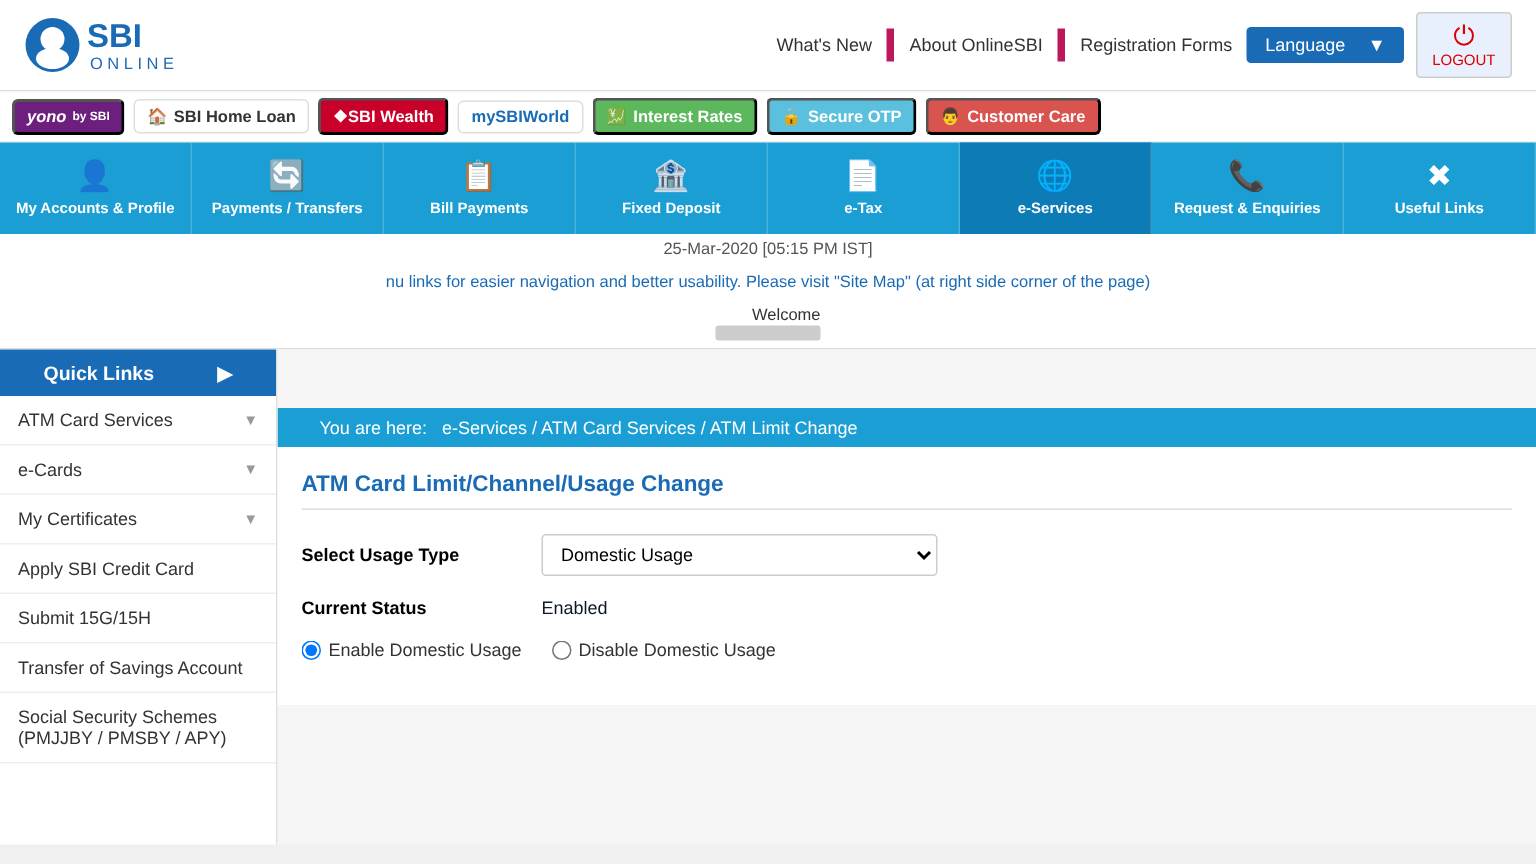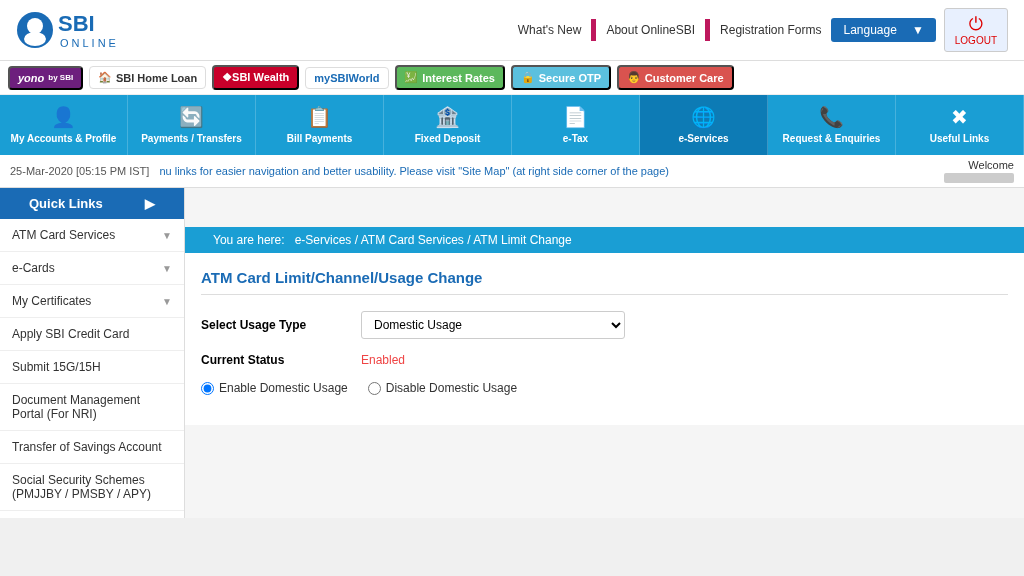--- a/index.html
+++ b/index.html
@@ -30,21 +30,21 @@
     .care-btn { background: #d9534f; color: #fff; }
 
     
     .main-nav { background: #1a9ed4; display: flex; align-items: stretch; }
     .nav-item { flex: 1; display: flex; flex-direction: column; align-items: center; justify-content: center; padding: 10px 4px; color: #fff; cursor: pointer; font-size: 11px; text-align: center; border-right: 1px solid rgba(255,255,255,0.2); gap: 4px; }
     .nav-item.active { background: #0d7bb5; }
     .nav-icon { font-size: 20px; }
     .nav-label { font-size: 10px; font-weight: bold; line-height: 1.2; }
 
     
-    .info-bar { display: flex; background: #fff; padding: 4px 10px; font-size: 11px; color: #333; align-items: center; gap: 10px; border-bottom: 1px solid #ddd; }
+    .info-bar { display: flex; background: #fff; padding: 4px 10px; font-size: 11px; color: #333; align-items: center; gap: 10px; border-bottom: 1px solid #ddd; flex-direction: column; }
     .info-date { color: #555; white-space: nowrap; }
     .info-marquee { flex: 1; overflow: hidden; color: #1a6bb5; }
     .welcome-box { text-align: right; font-size: 11px; }
     .name-blur { background: #ccc; border-radius: 2px; display: inline-block; width: 70px; height: 10px; vertical-align: middle; }
 
     
     .content-wrapper { display: flex; height: 330px; }
 
     
     .sidebar { width: 185px; background: #fff; border-right: 1px solid #ddd; flex-shrink: 0; }
@@ -53,21 +53,21 @@
     .sidebar-arrow { color: #999; font-size: 10px; }
 
     
     .main-content { flex: 1; padding: 0; background: #f5f5f5; overflow-y: auto; }
     .breadcrumb-bar { background: #1a9ed4; color: #fff; padding: 6px 28px; font-size: 12px; margin-top: 39px; }
     .breadcrumb-bar a { color: #fff; text-decoration: none; }
     .form-container { background: #fff; margin: 0; padding: 16px; }
     .form-title { font-size: 15px; font-weight: bold; color: #1a6bb5; margin-bottom: 16px; padding-bottom: 8px; border-bottom: 1px solid #ddd; }
     .form-row { display: flex; align-items: center; margin-bottom: 14px; }
     .form-label { width: 160px; font-size: 12px; color: #000000; font-weight: bold; }
-    .form-value { font-size: 12px; color: #ef4444; }
+    .form-value { font-size: 12px; color: #0f172a; }
     .select-box { width: 264px; padding: 5px 8px; border: 1px solid #ccc; border-radius: 3px; font-size: 12px; background: #fff; }
     .radio-row { display: flex; align-items: center; gap: 20px; margin-bottom: 14px; padding-left: 0; }
     .radio-label { display: flex; align-items: center; gap: 5px; font-size: 12px; color: #333; cursor: pointer; }
     .btn-submit { background: #f0a500; color: #fff; border: none; padding: 6px 20px; border-radius: 3px; font-size: 13px; font-weight: bold; cursor: pointer; margin-right: 8px; }
     .btn-cancel { background: #fff; color: #333; border: 1px solid #ccc; padding: 6px 20px; border-radius: 3px; font-size: 13px; cursor: pointer; }
     .btn-row { display: flex; align-items: center; justify-content: center; margin-top: 10px; }
   </style>
 </head>
 <body>
 
@@ -200,23 +200,20 @@
       <span>My Certificates</span>
       <span class="sidebar-arrow">▼</span>
     </div>
     <div class="sidebar-item">
       <span>Apply SBI Credit Card</span>
     </div>
     <div class="sidebar-item">
       <span>Submit 15G/15H</span>
     </div>
     <div class="sidebar-item">
-      <span>Document Management Portal (For NRI)</span>
-    </div>
-    <div class="sidebar-item">
       <span>Transfer of Savings Account</span>
     </div>
     <div class="sidebar-item">
       <span>Social Security Schemes (PMJJBY / PMSBY / APY)</span>
     </div>
   </div>
 
   <div class="main-content">
     <div class="breadcrumb-bar">
       <span>You are here:</span>

